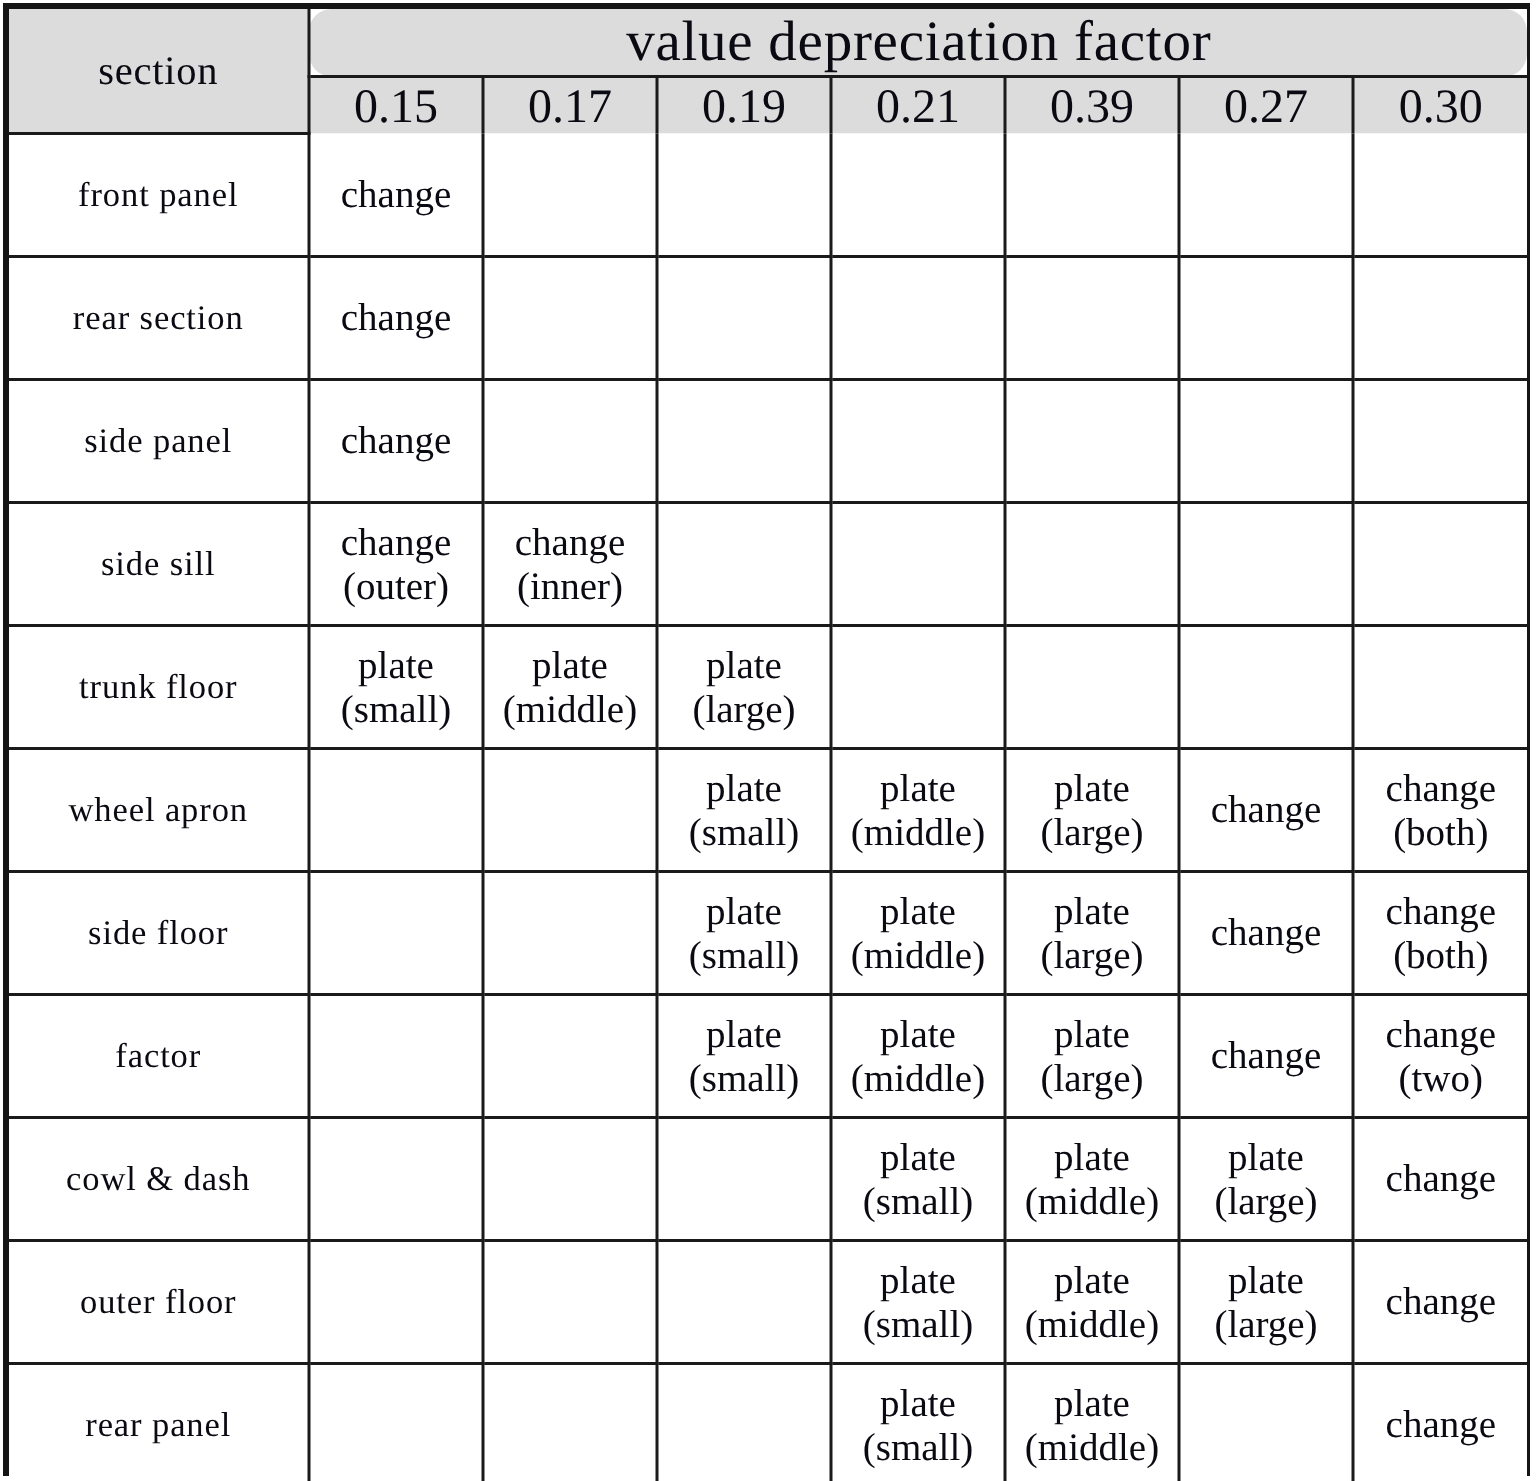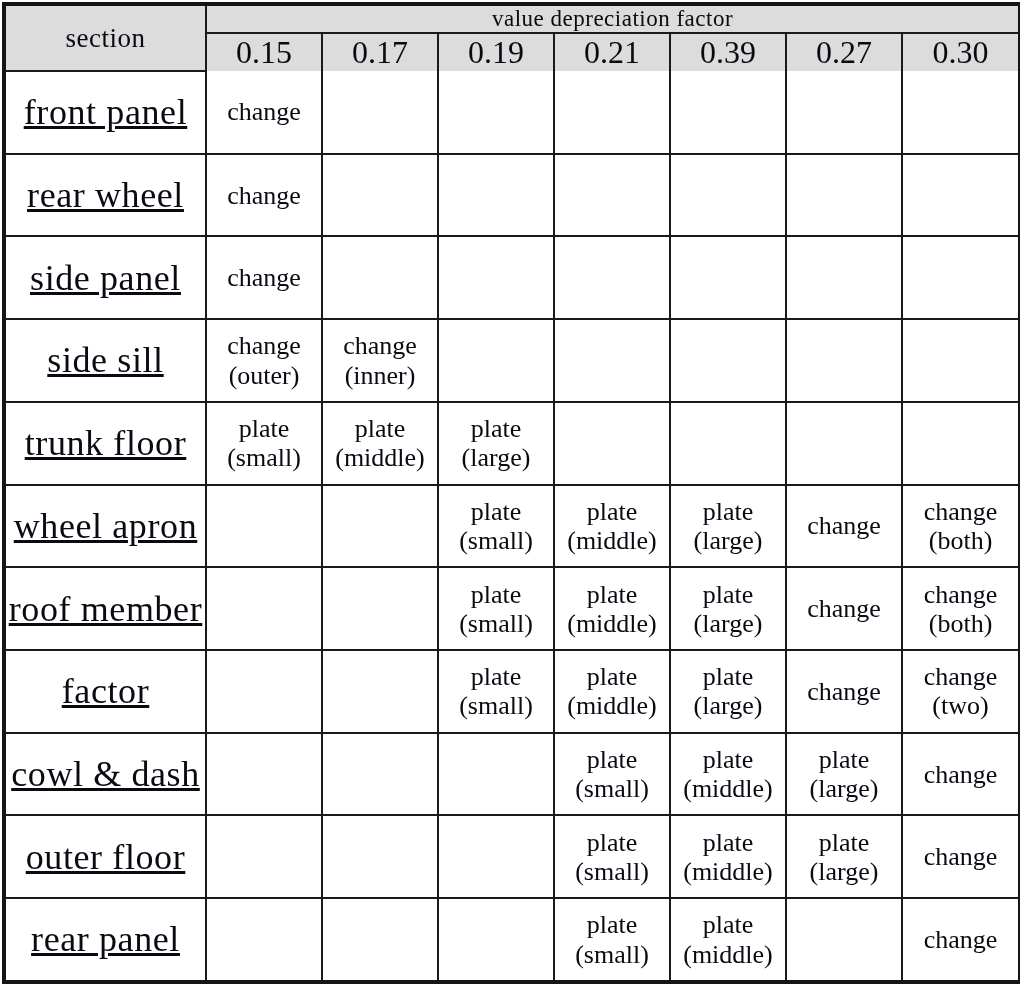--- a/index.html
+++ b/index.html
@@ -53,40 +53,40 @@
     background: #dcdcdc;
     font-weight: normal;
   }
 
   th.section-head {
     font-size: 27px;
     letter-spacing: 0.5px;
   }
 
   th.group-head {
-    font-size: 23px;
+    font-size: 38px;
     letter-spacing: 0.5px;
+    border-radius: 15px;
   }
 
   th.factor-head {
     font-size: 32px;
   }
 
   tbody td {
     background: #ffffff;
     font-size: 26px;
     line-height: 1.12;
     height: 80px;
   }
 
   td.row-label {
-    font-size: 36px;
+    font-size: 23px;
     letter-spacing: 0.6px;
     white-space: nowrap;
-    text-decoration: underline;
   }
 
   td.cell .cell-inner {
     display: block;
     white-space: pre-line;
   }
 
   td.empty { }
 
   
@@ -142,21 +142,21 @@
             <span class="cell-inner"></span>
           </td>
           <td class="cell empty">
             <span class="cell-inner"></span>
           </td>
           <td class="cell empty">
             <span class="cell-inner"></span>
           </td>
         </tr>
         <tr>
-          <td class="row-label">rear wheel</td>
+          <td class="row-label">rear section</td>
           <td class="cell">
             <span class="cell-inner">change</span>
           </td>
           <td class="cell empty">
             <span class="cell-inner"></span>
           </td>
           <td class="cell empty">
             <span class="cell-inner"></span>
           </td>
           <td class="cell empty">
@@ -271,21 +271,21 @@
           </td>
           <td class="cell">
             <span class="cell-inner">change</span>
           </td>
           <td class="cell">
             <span class="cell-inner">change
 (both)</span>
           </td>
         </tr>
         <tr>
-          <td class="row-label">roof member</td>
+          <td class="row-label">side floor</td>
           <td class="cell empty">
             <span class="cell-inner"></span>
           </td>
           <td class="cell empty">
             <span class="cell-inner"></span>
           </td>
           <td class="cell">
             <span class="cell-inner">plate
 (small)</span>
           </td>

